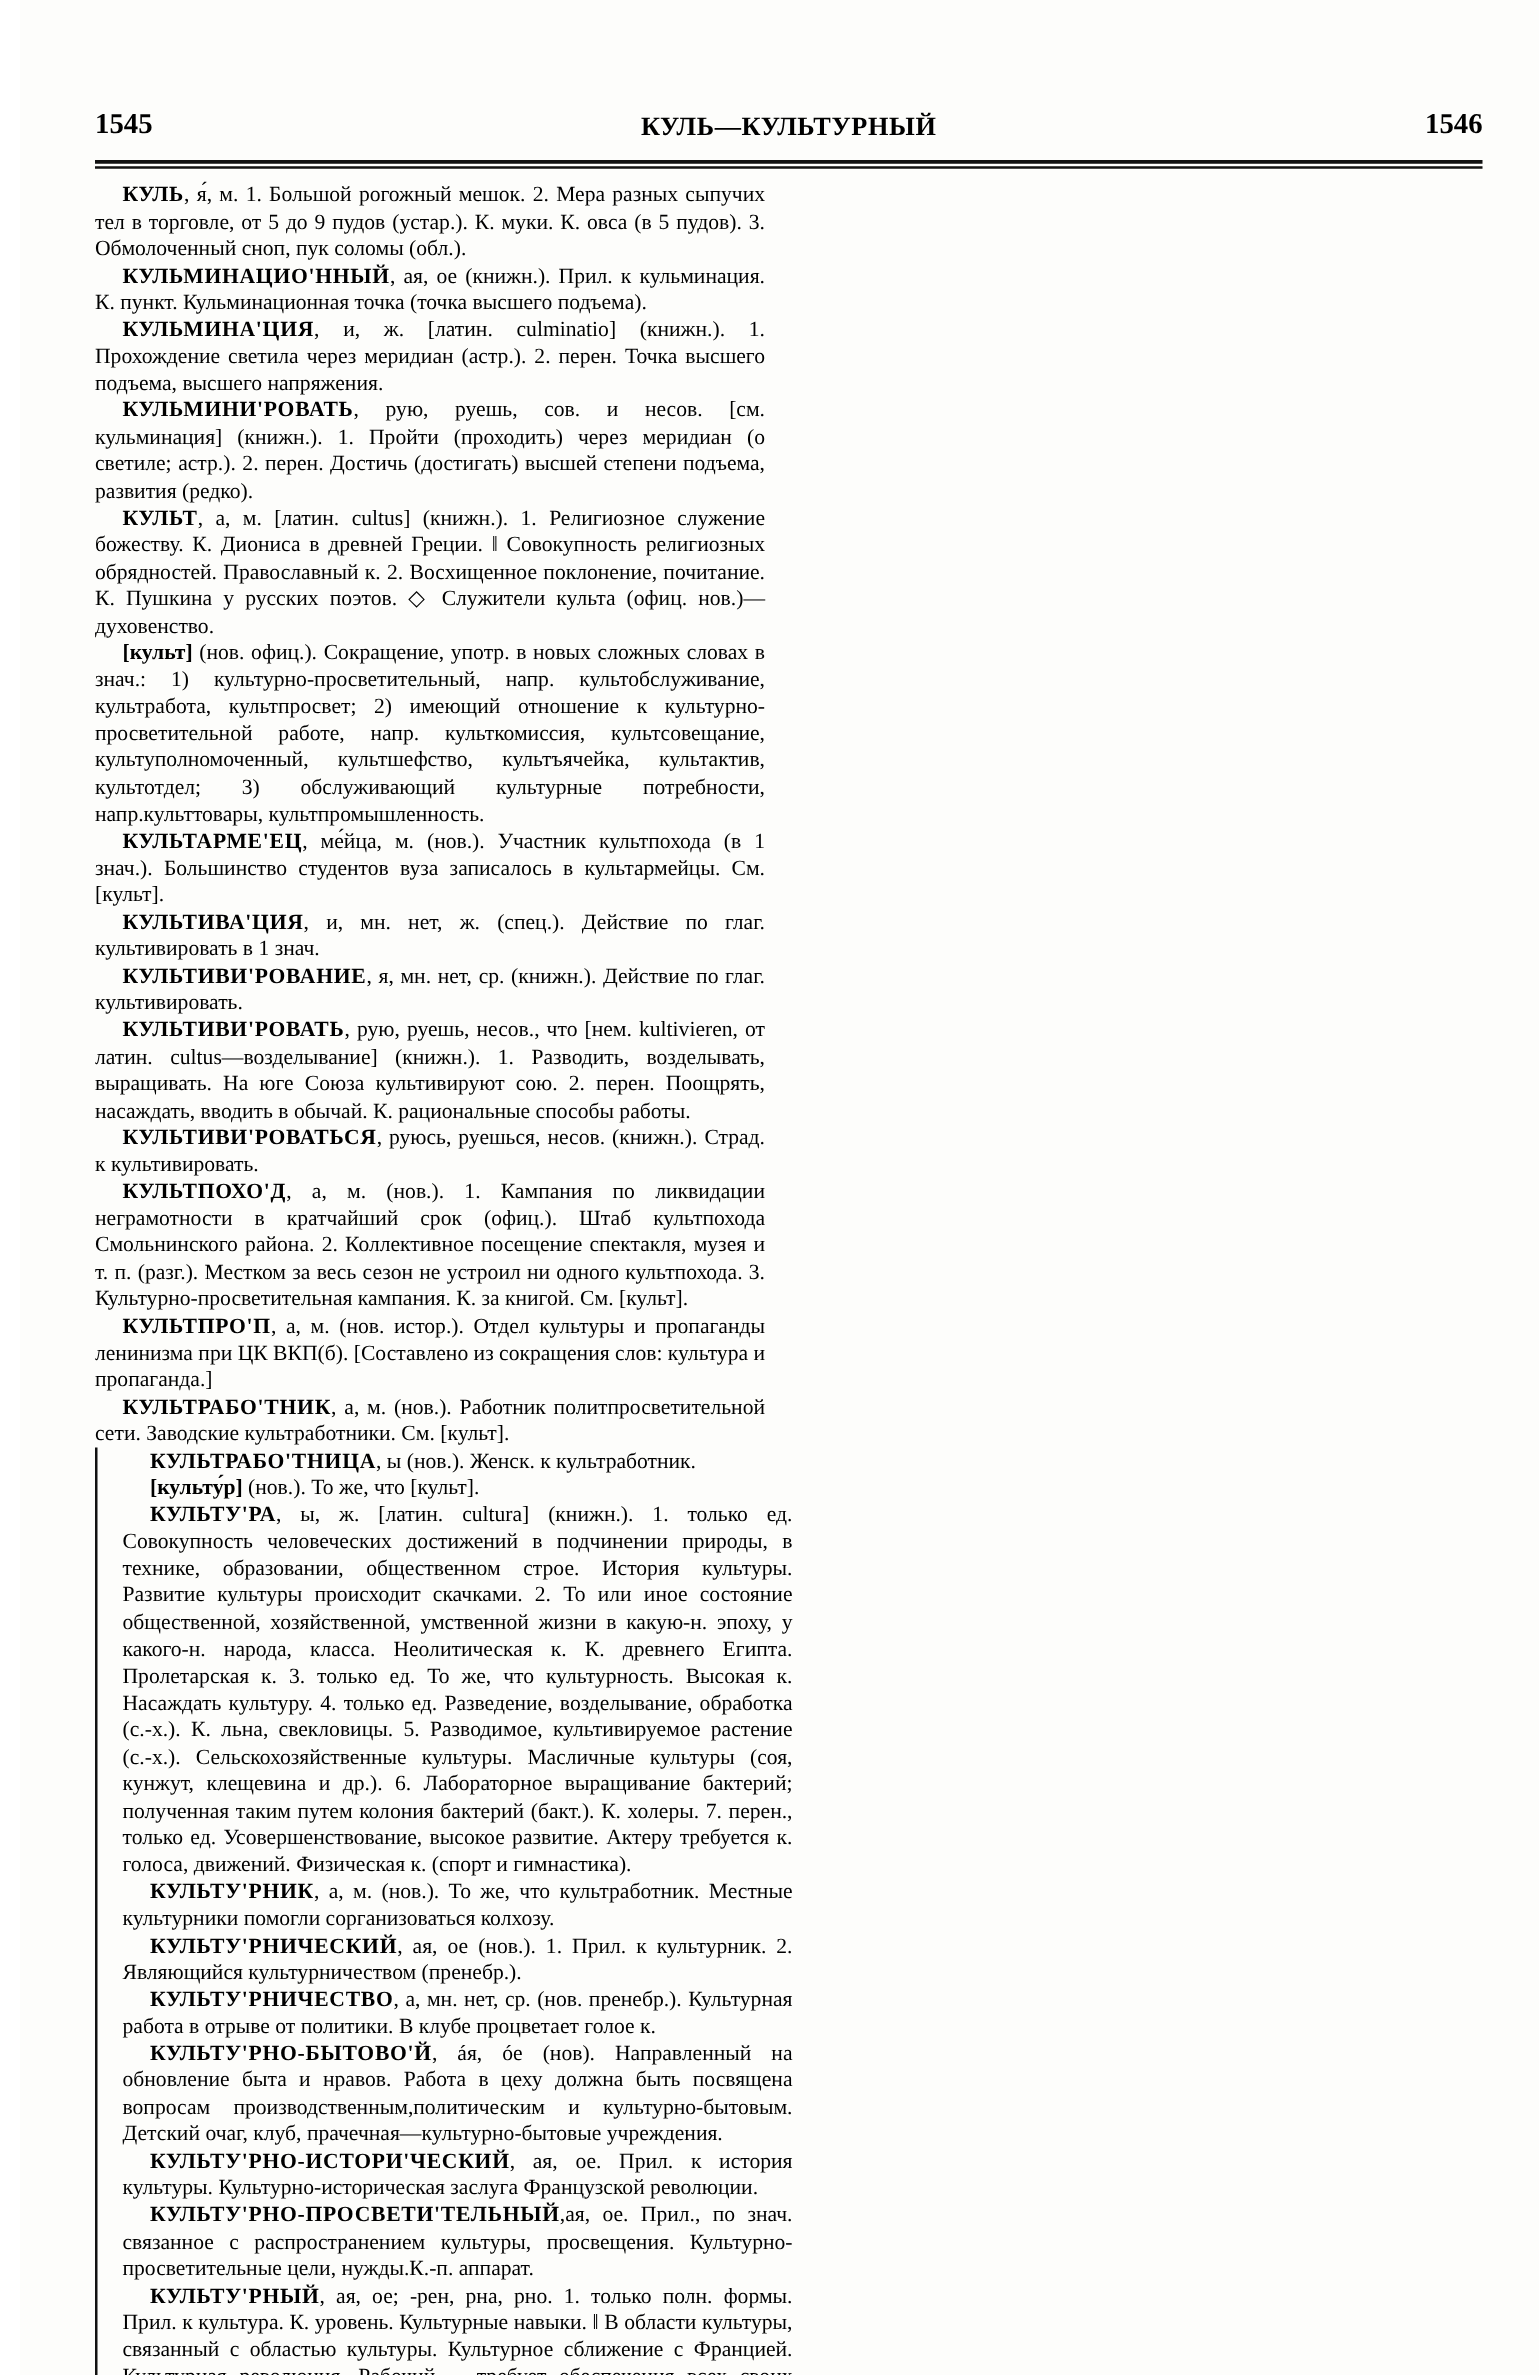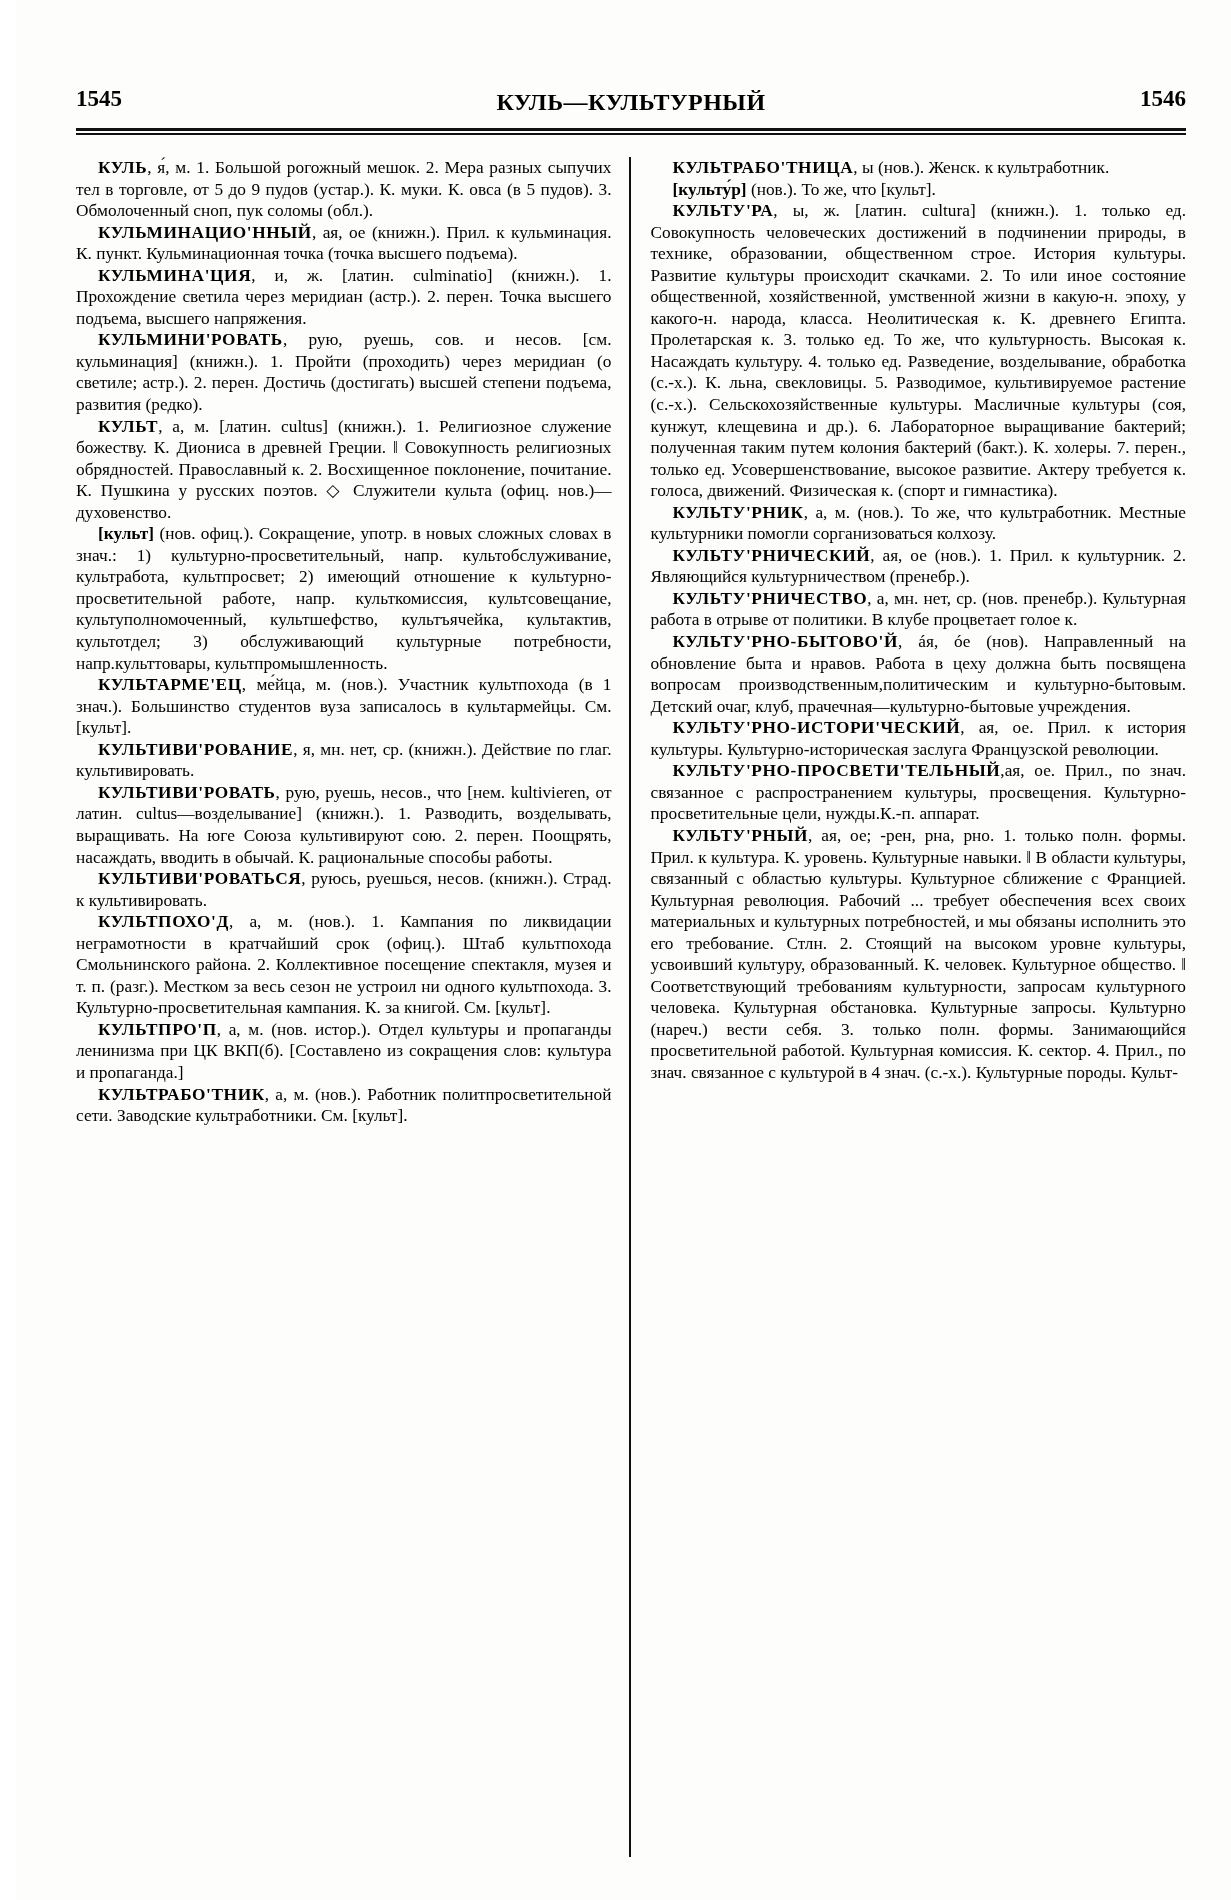--- a/index.html
+++ b/index.html
@@ -38,21 +38,21 @@
     align-items: flex-start;
     justify-content: space-between;
     font-weight: bold;
   }
   .folio {
     font-size: 23px;
     letter-spacing: 0px;
     font-family: "Liberation Serif", serif;
   }
   .runtitle {
-    font-size: 24px;
+    font-size: 21px;
     letter-spacing: 0.5px;
     position: absolute;
     left: 0; right: 0;
     text-align: center;
     top: 3px;
   }
 
   .rule-double {
     position: relative;
     height: 8px;
@@ -69,22 +69,23 @@
     content: "";
     position: absolute;
     left: 0; right: 0; top: 5px;
     height: 1.5px;
     background: #111;
   }
 
   
   .columns {
     display: flex;
-    margin-top: 21px;
+    margin-top: 9px;
     height: 1700px;
+    flex-direction: column;
   }
   .col {
     width: 536px;
     font-size: 17.3px;
     line-height: 21.55px;
     text-align: justify;
     text-justify: inter-word;
     hyphens: manual;
   }
   .col.left { padding-right: 17px; }
@@ -124,20 +125,21 @@
     <div class="columns">
 
       <div class="col left">
         <p class="entry"><span class="hw">КУЛЬ</span><span>, я́, м. 1. Большой рогожный мешок. 2. Мера разных сыпучих тел в торговле, от 5 до 9 пудов (устар.). К. муки. К. овса (в 5 пудов). 3. Обмолоченный сноп, пук соломы (обл.).</span></p>
         <p class="entry"><span class="hw">КУЛЬМИНАЦИО'ННЫЙ</span><span>, ая, ое (книжн.). Прил. к кульминация. К. пункт. Кульминационная точка (точка высшего подъема).</span></p>
         <p class="entry"><span class="hw">КУЛЬМИНА'ЦИЯ</span><span>, и, ж. [латин. culminatio] (книжн.). 1. Прохождение светила через меридиан (астр.). 2. перен. Точка высшего подъема, высшего напряжения.</span></p>
         <p class="entry"><span class="hw">КУЛЬМИНИ'РОВАТЬ</span><span>, рую, руешь, сов. и несов. [см. кульминация] (книжн.). 1. Пройти (проходить) через меридиан (о светиле; астр.). 2. перен. Достичь (достигать) высшей степени подъема, развития (редко).</span></p>
         <p class="entry"><span class="hw">КУЛЬТ</span><span>, а, м. [латин. cultus] (книжн.). 1. Религиозное служение божеству. К. Диониса в древней Греции. ‖ Совокупность религиозных обрядностей. Православный к. 2. Восхищенное поклонение, почитание. К. Пушкина у русских поэтов. ◇ Служители культа (офиц. нов.)—духовенство.</span></p>
         <p class="entry"><span class="hwsub">[культ]</span><span> (нов. офиц.). Сокращение, употр. в новых сложных словах в знач.: 1) культурно-просветительный, напр. культобслуживание, культработа, культпросвет; 2) имеющий отношение к культурно-просветительной работе, напр. культкомиссия, культсовещание, культуполномоченный, культшефство, культъячейка, культактив, культотдел; 3) обслуживающий культурные потребности, напр.культтовары, культпромышленность.</span></p>
         <p class="entry"><span class="hw">КУЛЬТАРМЕ'ЕЦ</span><span>, ме́йца, м. (нов.). Участник культпохода (в 1 знач.). Большинство студентов вуза записалось в культармейцы. См. [культ].</span></p>
+        <p class="entry"><span class="hw">КУЛЬТИВА'ЦИЯ</span><span>, и, мн. нет, ж. (спец.). Действие по глаг. культивировать в 1 знач.</span></p>
         <p class="entry"><span class="hw">КУЛЬТИВИ'РОВАНИЕ</span><span>, я, мн. нет, ср. (книжн.). Действие по глаг. культивировать.</span></p>
         <p class="entry"><span class="hw">КУЛЬТИВИ'РОВАТЬ</span><span>, рую, руешь, несов., что [нем. kultivieren, от латин. cultus—возделывание] (книжн.). 1. Разводить, возделывать, выращивать. На юге Союза культивируют сою. 2. перен. Поощрять, насаждать, вводить в обычай. К. рациональные способы работы.</span></p>
         <p class="entry"><span class="hw">КУЛЬТИВИ'РОВАТЬСЯ</span><span>, руюсь, руешься, несов. (книжн.). Страд. к культивировать.</span></p>
         <p class="entry"><span class="hw">КУЛЬТПОХО'Д</span><span>, а, м. (нов.). 1. Кампания по ликвидации неграмотности в кратчайший срок (офиц.). Штаб культпохода Смольнинского района. 2. Коллективное посещение спектакля, музея и т. п. (разг.). Местком за весь сезон не устроил ни одного культпохода. 3. Культурно-просветительная кампания. К. за книгой. См. [культ].</span></p>
         <p class="entry"><span class="hw">КУЛЬТПРО'П</span><span>, а, м. (нов. истор.). Отдел культуры и пропаганды ленинизма при ЦК ВКП(б). [Составлено из сокращения слов: культура и пропаганда.]</span></p>
         <p class="entry"><span class="hw">КУЛЬТРАБО'ТНИК</span><span>, а, м. (нов.). Работник политпросветительной сети. Заводские культработники. См. [культ].</span></p>
       </div>
 
       <div class="col right">
         <p class="entry"><span class="hw">КУЛЬТРАБО'ТНИЦА</span><span>, ы (нов.). Женск. к культработник.</span></p>

